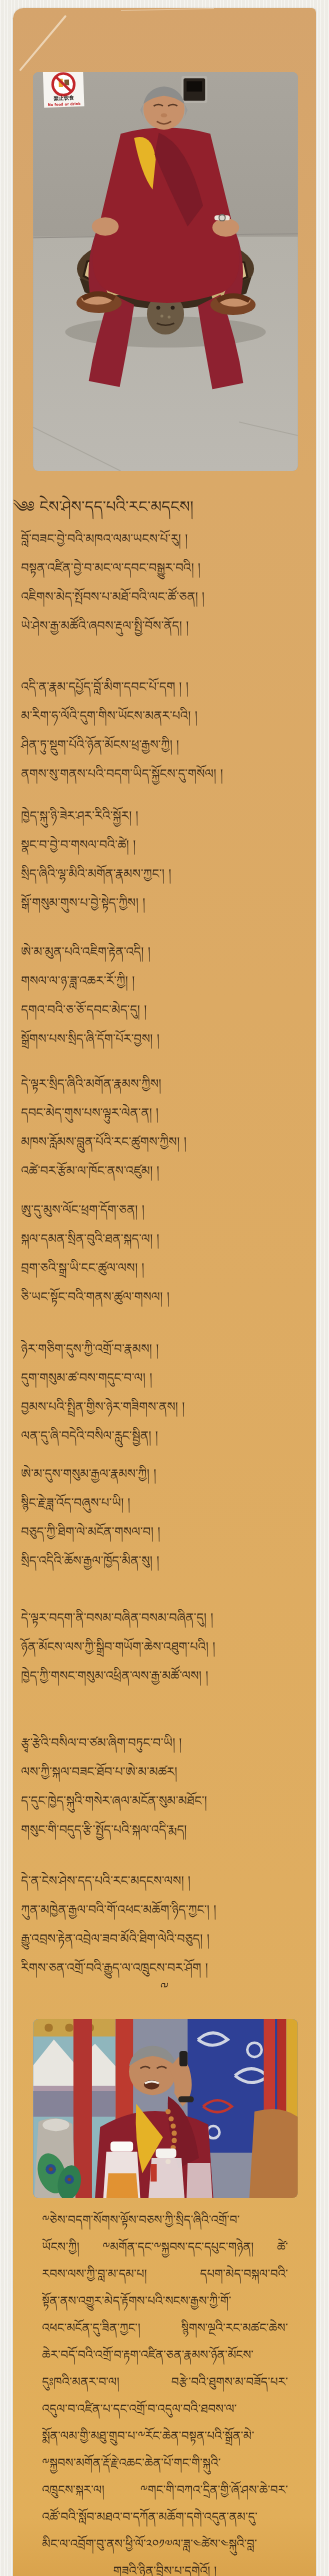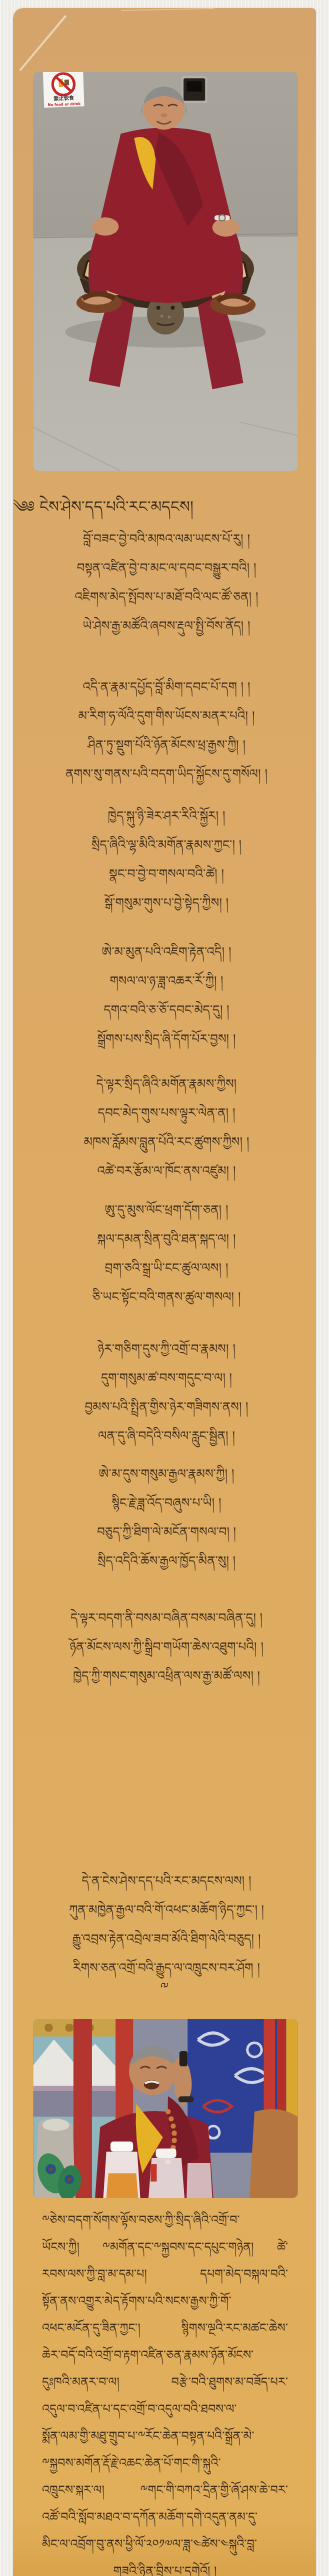--- a/index.html
+++ b/index.html
@@ -34,22 +34,21 @@
   .photo1{top:64px;height:399px;}
   .photo2{top:2011px;height:179px;}
   .photo svg{display:block;}
   .tib{color:#42301d;}
   .title-line{
     position:absolute;left:0;top:484px;width:100%;height:31px;
     text-align:left;font-size:15.5px;line-height:31px;white-space:nowrap;
     color:#3d2c1a;
   }
   .stanza{
-    position:absolute;left:2px;width:100%;
-    text-align:center;
+    position:absolute;left:8px;width:100%;
   }
   .stanza .vline{
     font-size:12.4px;line-height:29px;white-space:nowrap;color:#42301d;
   }
   .divider{
     position:absolute;left:0;top:1970px;width:100%;height:20.6px;
     text-align:center;font-size:13.4px;line-height:20.6px;color:#42301d;
   }
   .colophon{
     position:absolute;left:29px;top:2199px;width:246px;color:#42301d;
@@ -175,22 +174,22 @@
       <div class="vline">ཡེ་ཤེས་རྒྱ་མཚོའི་ཞབས་རྡུལ་སྤྱི་བོས་ནོད། །</div>
     </div>
     <div class="stanza" style="top:664px">
       <div class="vline">འདི་ན་རྣམ་དཔྱོད་བློ་མིག་དབང་པོ་དག ། །</div>
       <div class="vline">མ་རིག་ཧ་ལོའི་དུག་གིས་ཡོངས་མནར་པའི། །</div>
       <div class="vline">ཤིན་ཏུ་སྡུག་པོའི་ཉོན་མོངས་ཕྲ་རྒྱས་ཀྱི། །</div>
       <div class="vline">ནགས་སུ་གནས་པའི་བདག་ཡིད་སྐྱོངས་དུ་གསོལ། །</div>
     </div>
     <div class="stanza" style="top:793px">
       <div class="vline">ཁྱེད་སྐུ་ཉི་ཟེར་ཤར་རིའི་སྐྱོར། །</div>
+      <div class="vline">སྣང་བ་བྱེ་བ་གསལ་བའི་ཚེ། །</div>
       <div class="vline">སྲིད་ཞིའི་ལྷ་མིའི་མགོན་རྣམས་ཀྱང་། །</div>
-      <div class="vline">སྣང་བ་བྱེ་བ་གསལ་བའི་ཚེ། །</div>
       <div class="vline">སྒོ་གསུམ་གུས་པ་བྱེ་སྟེད་ཀྱིས། །</div>
     </div>
     <div class="stanza" style="top:929px">
       <div class="vline">ཨེ་མ་མུན་པའི་འཇིག་རྟེན་འདི། །</div>
       <div class="vline">གསལ་ལ་ཉ་ཟླ་འཆར་རོ་ཀྱི། །</div>
       <div class="vline">དགའ་བའི་ཅ་ཅོ་དབང་མེད་དུ། །</div>
       <div class="vline">སྒྲོགས་པས་སྲིད་ཞི་དོག་པོར་བྱས། །</div>
     </div>
     <div class="stanza" style="top:1061px">
       <div class="vline">དེ་ལྟར་སྲིད་ཞིའི་མགོན་རྣམས་ཀྱིས།</div>
@@ -213,20 +212,26 @@
     <div class="stanza" style="top:1326px">
       <div class="vline">ཉེར་གཅིག་དུས་ཀྱི་འགྲོ་བ་རྣམས། །</div>
       <div class="vline">དུག་གསུམ་ཚ་བས་གདུང་བ་ལ། །</div>
       <div class="vline">བྱམས་པའི་སྤྲིན་གྱིས་ཉེར་གཟིགས་ནས། །</div>
       <div class="vline">ལན་དུ་ཞི་བདེའི་བསིལ་རླུང་སྦྱིན། །</div>
     </div>
     <div class="stanza" style="top:1595px">
       <div class="vline">དེ་ལྟར་བདག་ནི་བསམ་བཞིན་བསམ་བཞིན་དུ། །</div>
       <div class="vline">ཉོན་མོངས་ལས་ཀྱི་སྒྲིབ་གཡོག་ཆེས་འཐུག་པའི། །</div>
       <div class="vline">ཁྱེད་ཀྱི་གསང་གསུམ་འཕྲིན་ལས་རྒྱ་མཚོ་ལས། །</div>
+    </div>
+    <div class="stanza" style="top:1720px">
+      <div class="vline">རྩྭ་རྩེའི་བསིལ་བ་ཙམ་ཞིག་བཏུང་བ་ཡི། །</div>
+      <div class="vline">ལས་ཀྱི་སྐལ་བཟང་ཐོབ་པ་ཨེ་མ་མཚར།</div>
+      <div class="vline">ད་དུང་ཁྱེད་སྐུའི་གསེར་ཞལ་མངོན་སུམ་མཐོང་།</div>
+      <div class="vline">གསུང་གི་བདུད་རྩི་སྤྱོད་པའི་སྐལ་འདི་རྨད།</div>
     </div>
     <div class="stanza" style="top:1858px">
       <div class="vline">དེ་ན་ངེས་ཤེས་དད་པའི་རང་མདངས་ལས། །</div>
       <div class="vline">ཀུན་མཁྱེན་རྒྱལ་བའི་གོ་འཕང་མཆོག་ཉིད་ཀྱང་། །</div>
       <div class="vline">རྒྱུ་འབྲས་རྟེན་འབྲེལ་ཟབ་མོའི་ཐིག་ལེའི་བཅུད། །</div>
       <div class="vline">རིགས་ཅན་འགྲོ་བའི་རྒྱུད་ལ་འཁྲུངས་བར་ཤོག །</div>
     </div>
 
     <div class="divider">༸</div>
 

